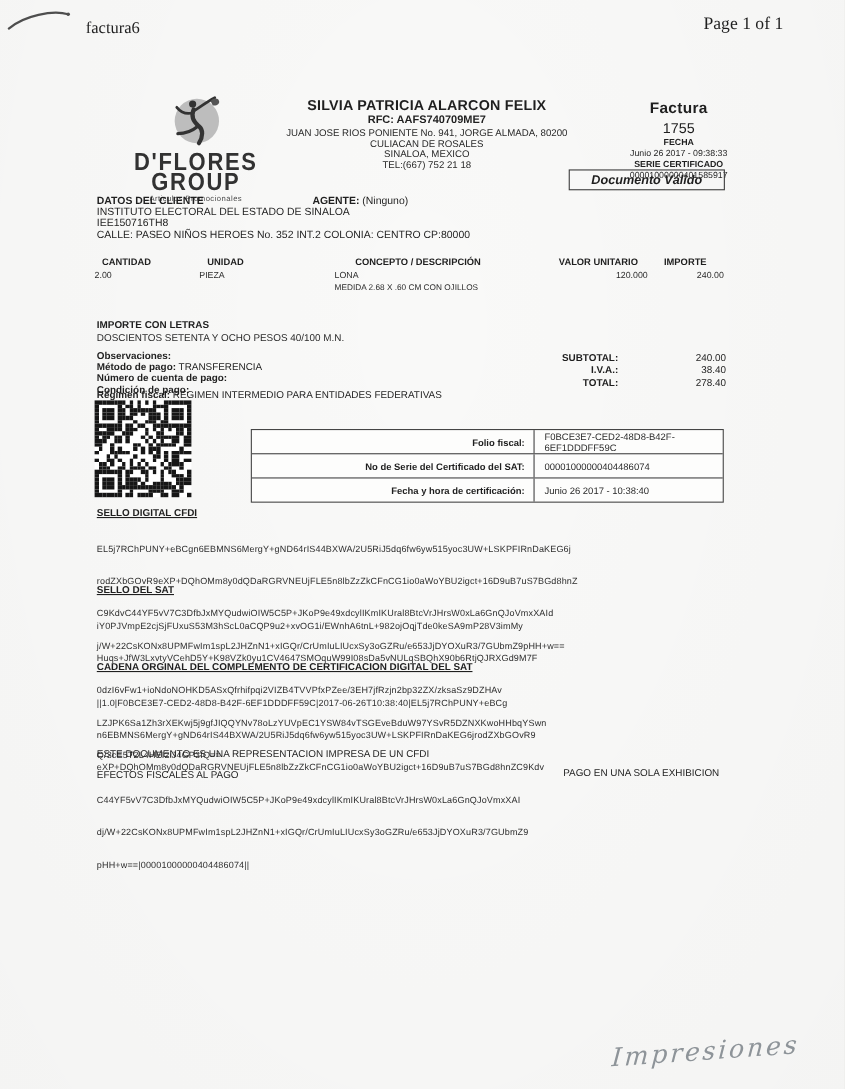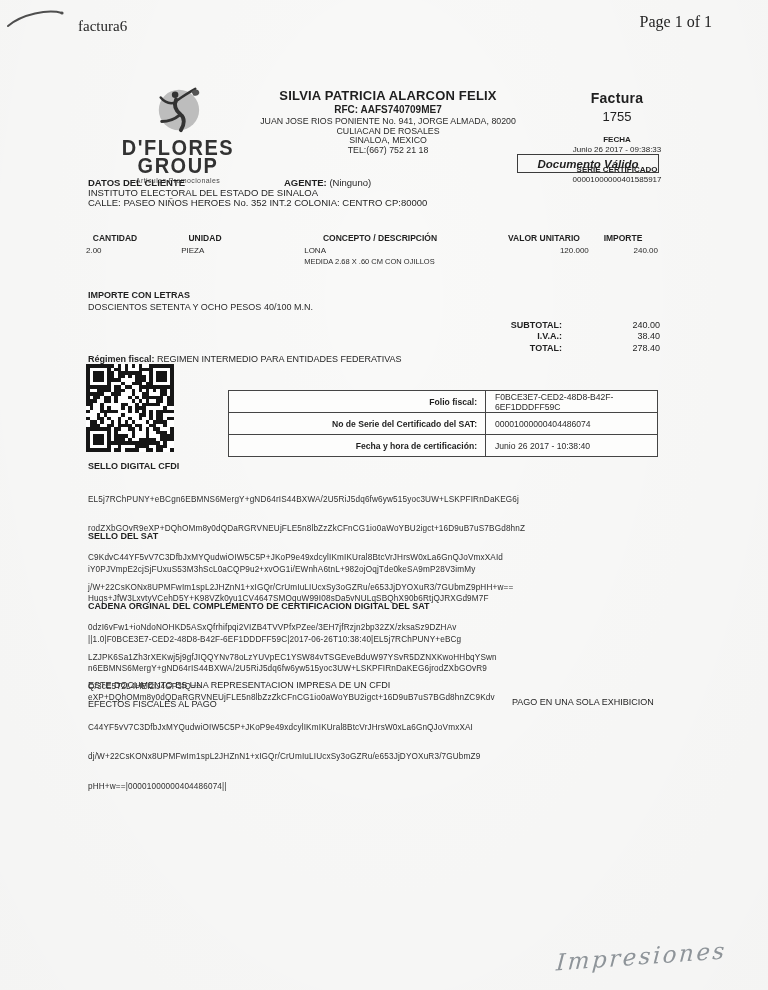--- a/index.html
+++ b/index.html
@@ -25,21 +25,21 @@
   
   .issuer{left:248px;top:88px;width:280px;}
   .issuer-name{font-size:13px;letter-spacing:0.2px;}
   .issuer-rfc{font-size:10px;margin-top:1px;}
   .issuer-addr{font-size:8.8px;line-height:9.6px;margin-top:2px;color:#2a2a2a;}
   .expedido{left:238px;top:152px;width:300px;font-size:8.4px;line-height:9.6px;color:#1c1c1c;}
   
   .invoice{left:532px;top:90px;width:170px;text-align:center;}
   .inv-title{font-size:14px;letter-spacing:0.3px;}
   .inv-num{font-size:13px;margin-top:3px;}
-  .inv-lbl{font-size:8px;margin-top:11px;}
+  .inv-lbl{font-size:8px;margin-top:1px;}
   .inv-val{font-size:8px;margin-top:1px;}
   .valid-box{left:517px;top:154px;width:140px;height:17px;border:1.4px solid #3c3c3c;
     display:flex;align-items:center;justify-content:center;font-size:11.5px;font-weight:bold;font-style:italic;}
   
   .client-hdr{left:88px;top:177px;font-size:9.5px;}
   .agente{left:284px;top:177px;font-size:9.5px;}
   .agente .v{font-weight:normal;}
   .client-lines{left:88px;top:188px;font-size:9.5px;line-height:10.3px;}
   
   .items-head{left:80px;top:233px;width:578px;display:flex;font-size:8.5px;font-weight:bold;}
@@ -62,21 +62,21 @@
   .qr{left:86px;top:364px;width:88px;height:88px;background:#fff;}
   .qr i{position:absolute;width:3.5px;height:3.5px;background:#161616;}
   
   .cert-table{left:228px;top:390px;width:428px;border:1.3px solid #454545;background:#fdfdfc;}
   .cert-row{display:flex;height:21px;align-items:stretch;border-top:1.3px solid #454545;}
   .cert-row:first-child{border-top:none;}
   .cert-label{width:248px;border-right:1.3px solid #454545;display:flex;align-items:center;
     justify-content:flex-end;padding-right:8px;font-weight:bold;font-size:8.6px;}
   .cert-value{flex:1;display:flex;align-items:center;padding-left:9px;font-size:8.6px;color:#2a2a2a;}
   
-  .sec-title{font-size:9px;font-weight:bold;}
+  .sec-title{font-size:9px;font-weight:bold;text-decoration:underline;}
   .b64{font-size:8.2px;line-height:9.8px;letter-spacing:0.15px;color:#2e2e2e;
     font-family:"Liberation Sans","DejaVu Sans",sans-serif;white-space:pre;}
   .sello-cfdi{left:88px;top:461px;}
   .sello-sat{left:88px;top:531px;}
   .cadena{left:88px;top:601px;}
   .sec-body{margin-top:4px;}
   
   .repr{left:88px;top:680px;font-size:9px;}
   .efectos{left:88px;top:699px;font-size:9px;}
   .pago{left:512px;top:697px;font-size:9px;}
@@ -135,20 +135,21 @@
   </div>
   <div class="abs valid-box">Documento Válido</div>
 
   <div class="abs client-hdr b">DATOS DEL CLIENTE</div>
   <div class="abs agente b">
     <span>AGENTE:</span>
     <span class="v">(Ninguno)</span>
   </div>
   <div class="abs client-lines">
     <div>INSTITUTO ELECTORAL DEL ESTADO DE SINALOA</div>
+    <div>IEE150716TH8</div>
     <div>CALLE: PASEO NIÑOS HEROES No. 352 INT.2 COLONIA: CENTRO CP:80000</div>
   </div>
 
   <div class="abs items-head">
     <div class="c1 hc">CANTIDAD</div>
     <div class="c2 hc">UNIDAD</div>
     <div class="c3 hc">CONCEPTO / DESCRIPCIÓN</div>
     <div class="c4 hc">VALOR UNITARIO</div>
     <div class="c5 hc">IMPORTE</div>
   </div>
@@ -159,20 +160,26 @@
       <div>LONA</div>
       <div class="concepto-detail">MEDIDA 2.68 X .60 CM CON OJILLOS</div>
     </div>
     <div class="c4 vr">120.000</div>
     <div class="c5 vr">240.00</div>
   </div>
 
   <div class="abs letras-lbl b">IMPORTE CON LETRAS</div>
   <div class="abs letras-val">DOSCIENTOS SETENTA Y OCHO PESOS 40/100 M.N.</div>
 
+  <div class="abs payment">
+    <div class="lab">Observaciones:</div>
+    <div><span class="lab">Método de pago:</span> <span>TRANSFERENCIA</span></div>
+    <div class="lab">Número de cuenta de pago:</div>
+    <div class="lab">Condición de pago:</div>
+  </div>
 
   <div class="abs totals">
     <div class="tot-row">
       <div class="tot-lab">SUBTOTAL:</div>
       <div class="tot-val">240.00</div>
     </div>
     <div class="tot-row">
       <div class="tot-lab">I.V.A.:</div>
       <div class="tot-val">38.40</div>
     </div>

